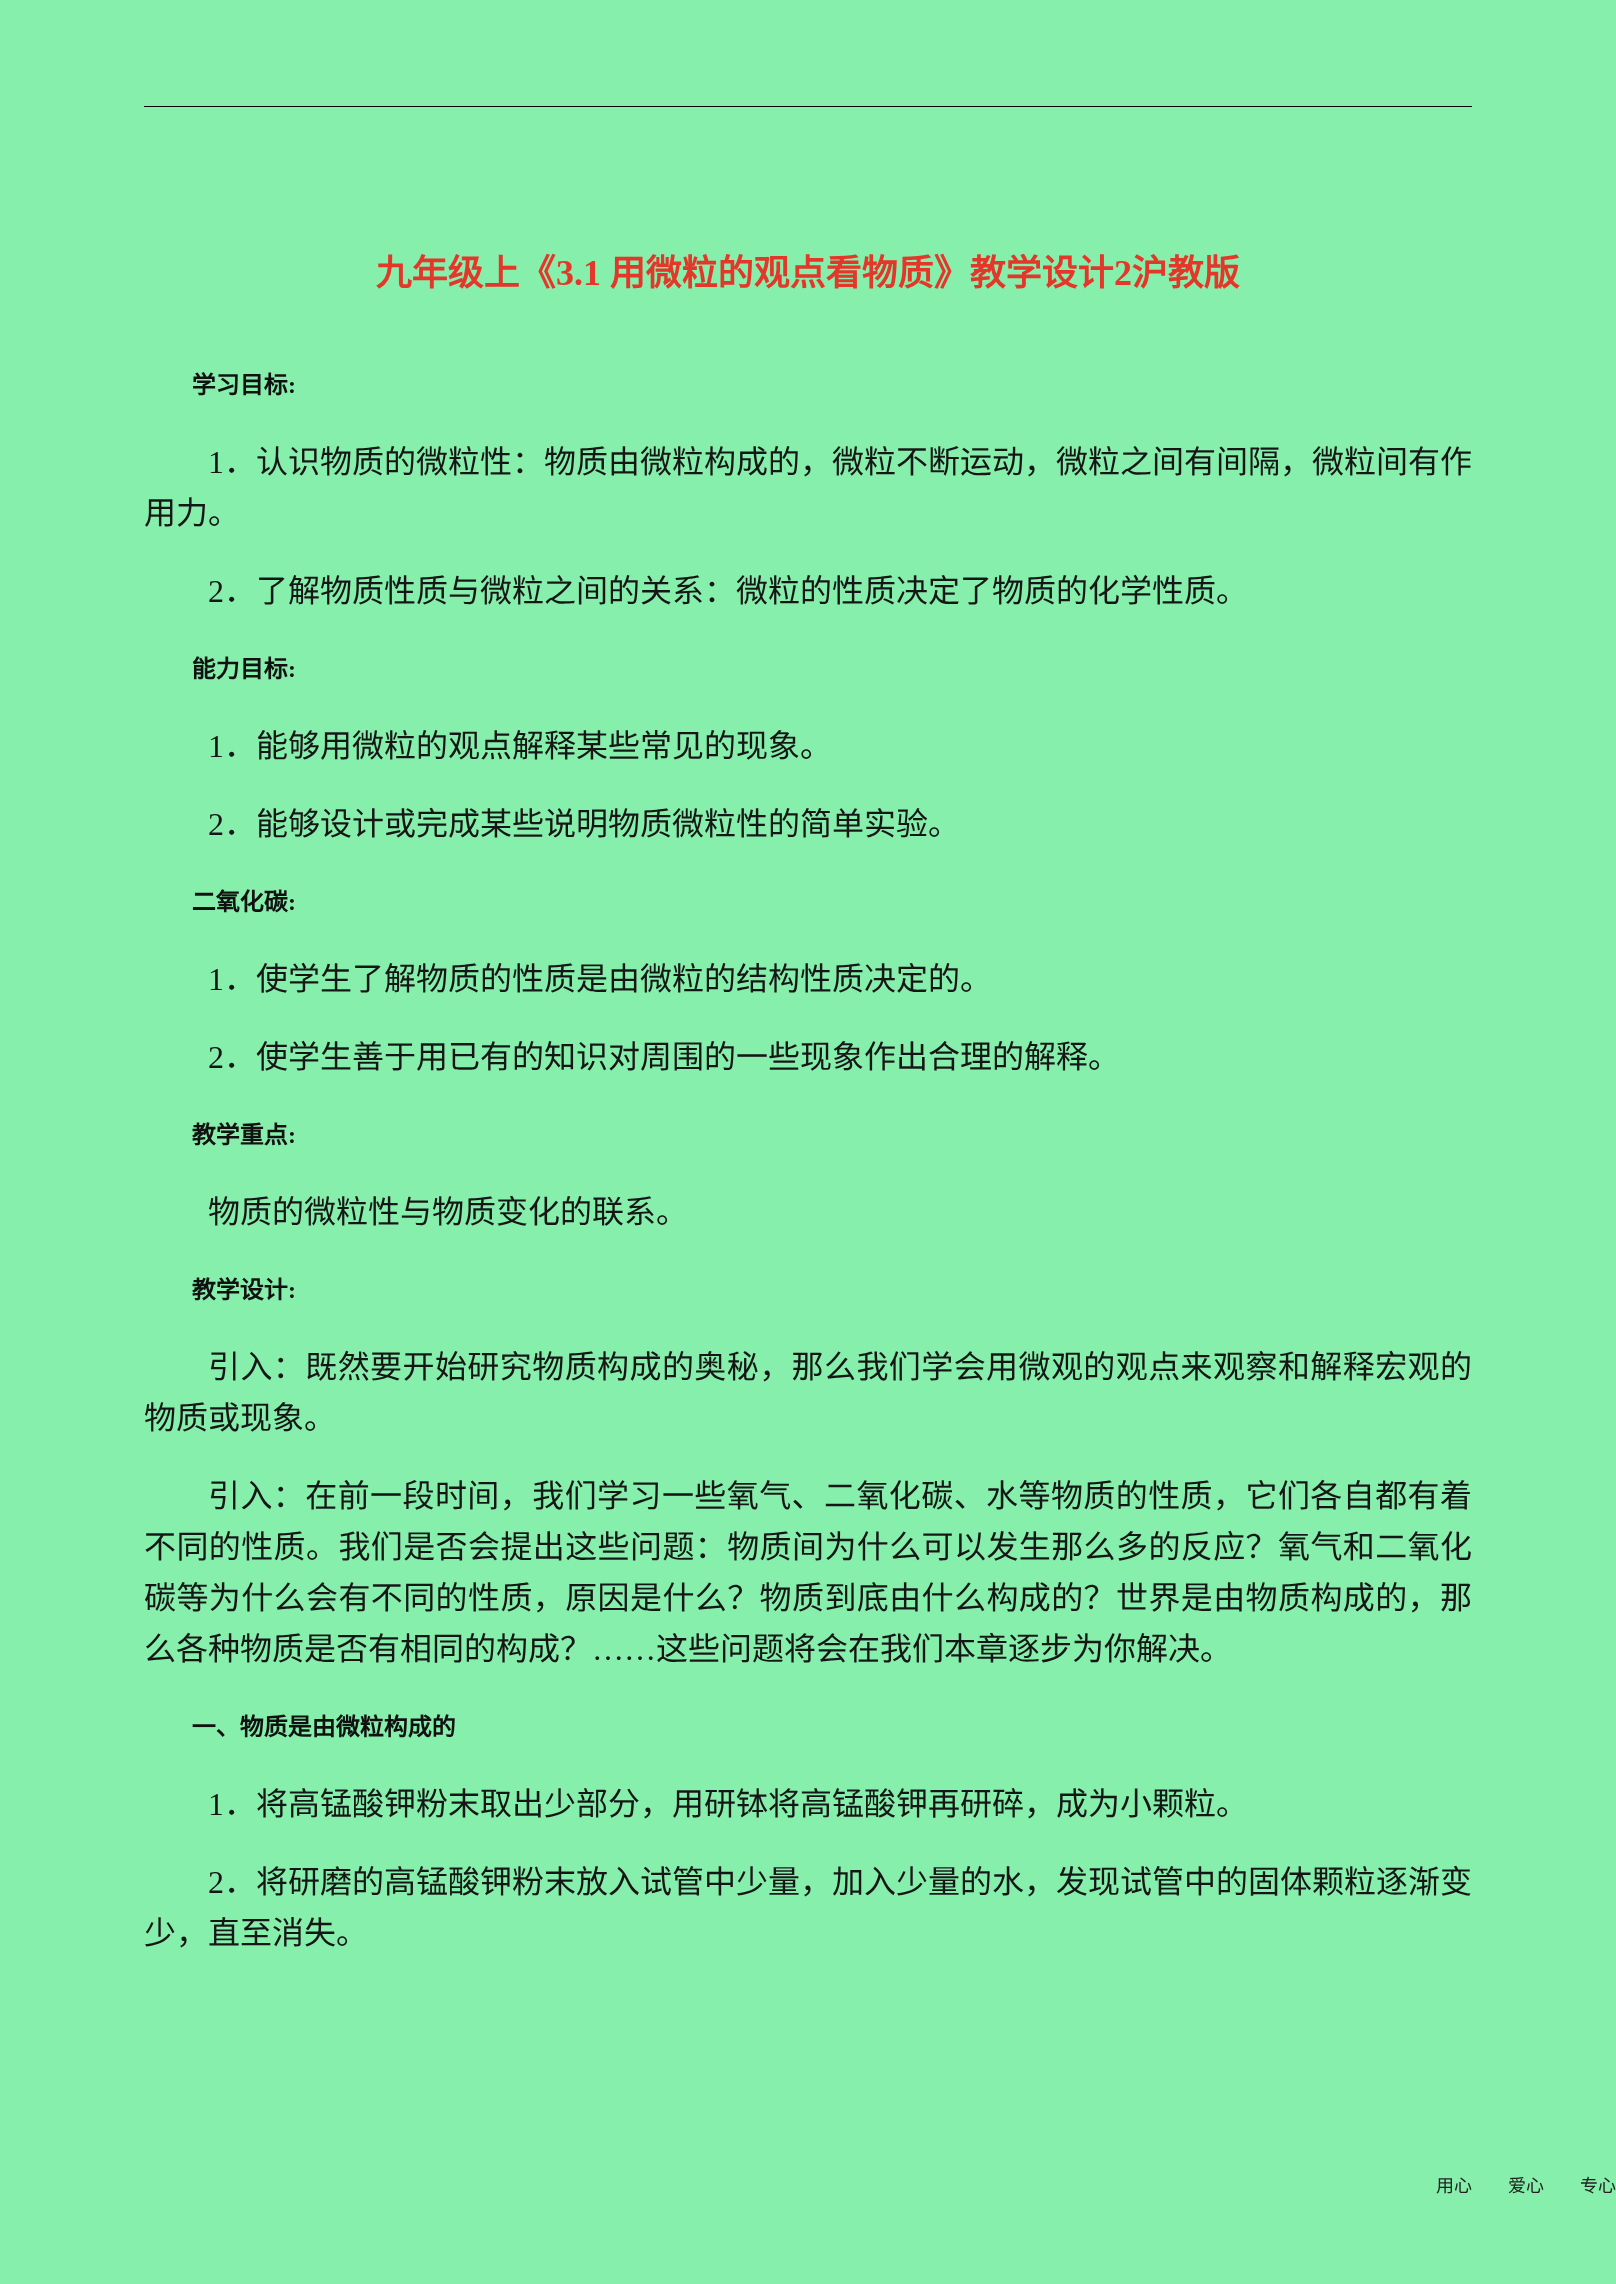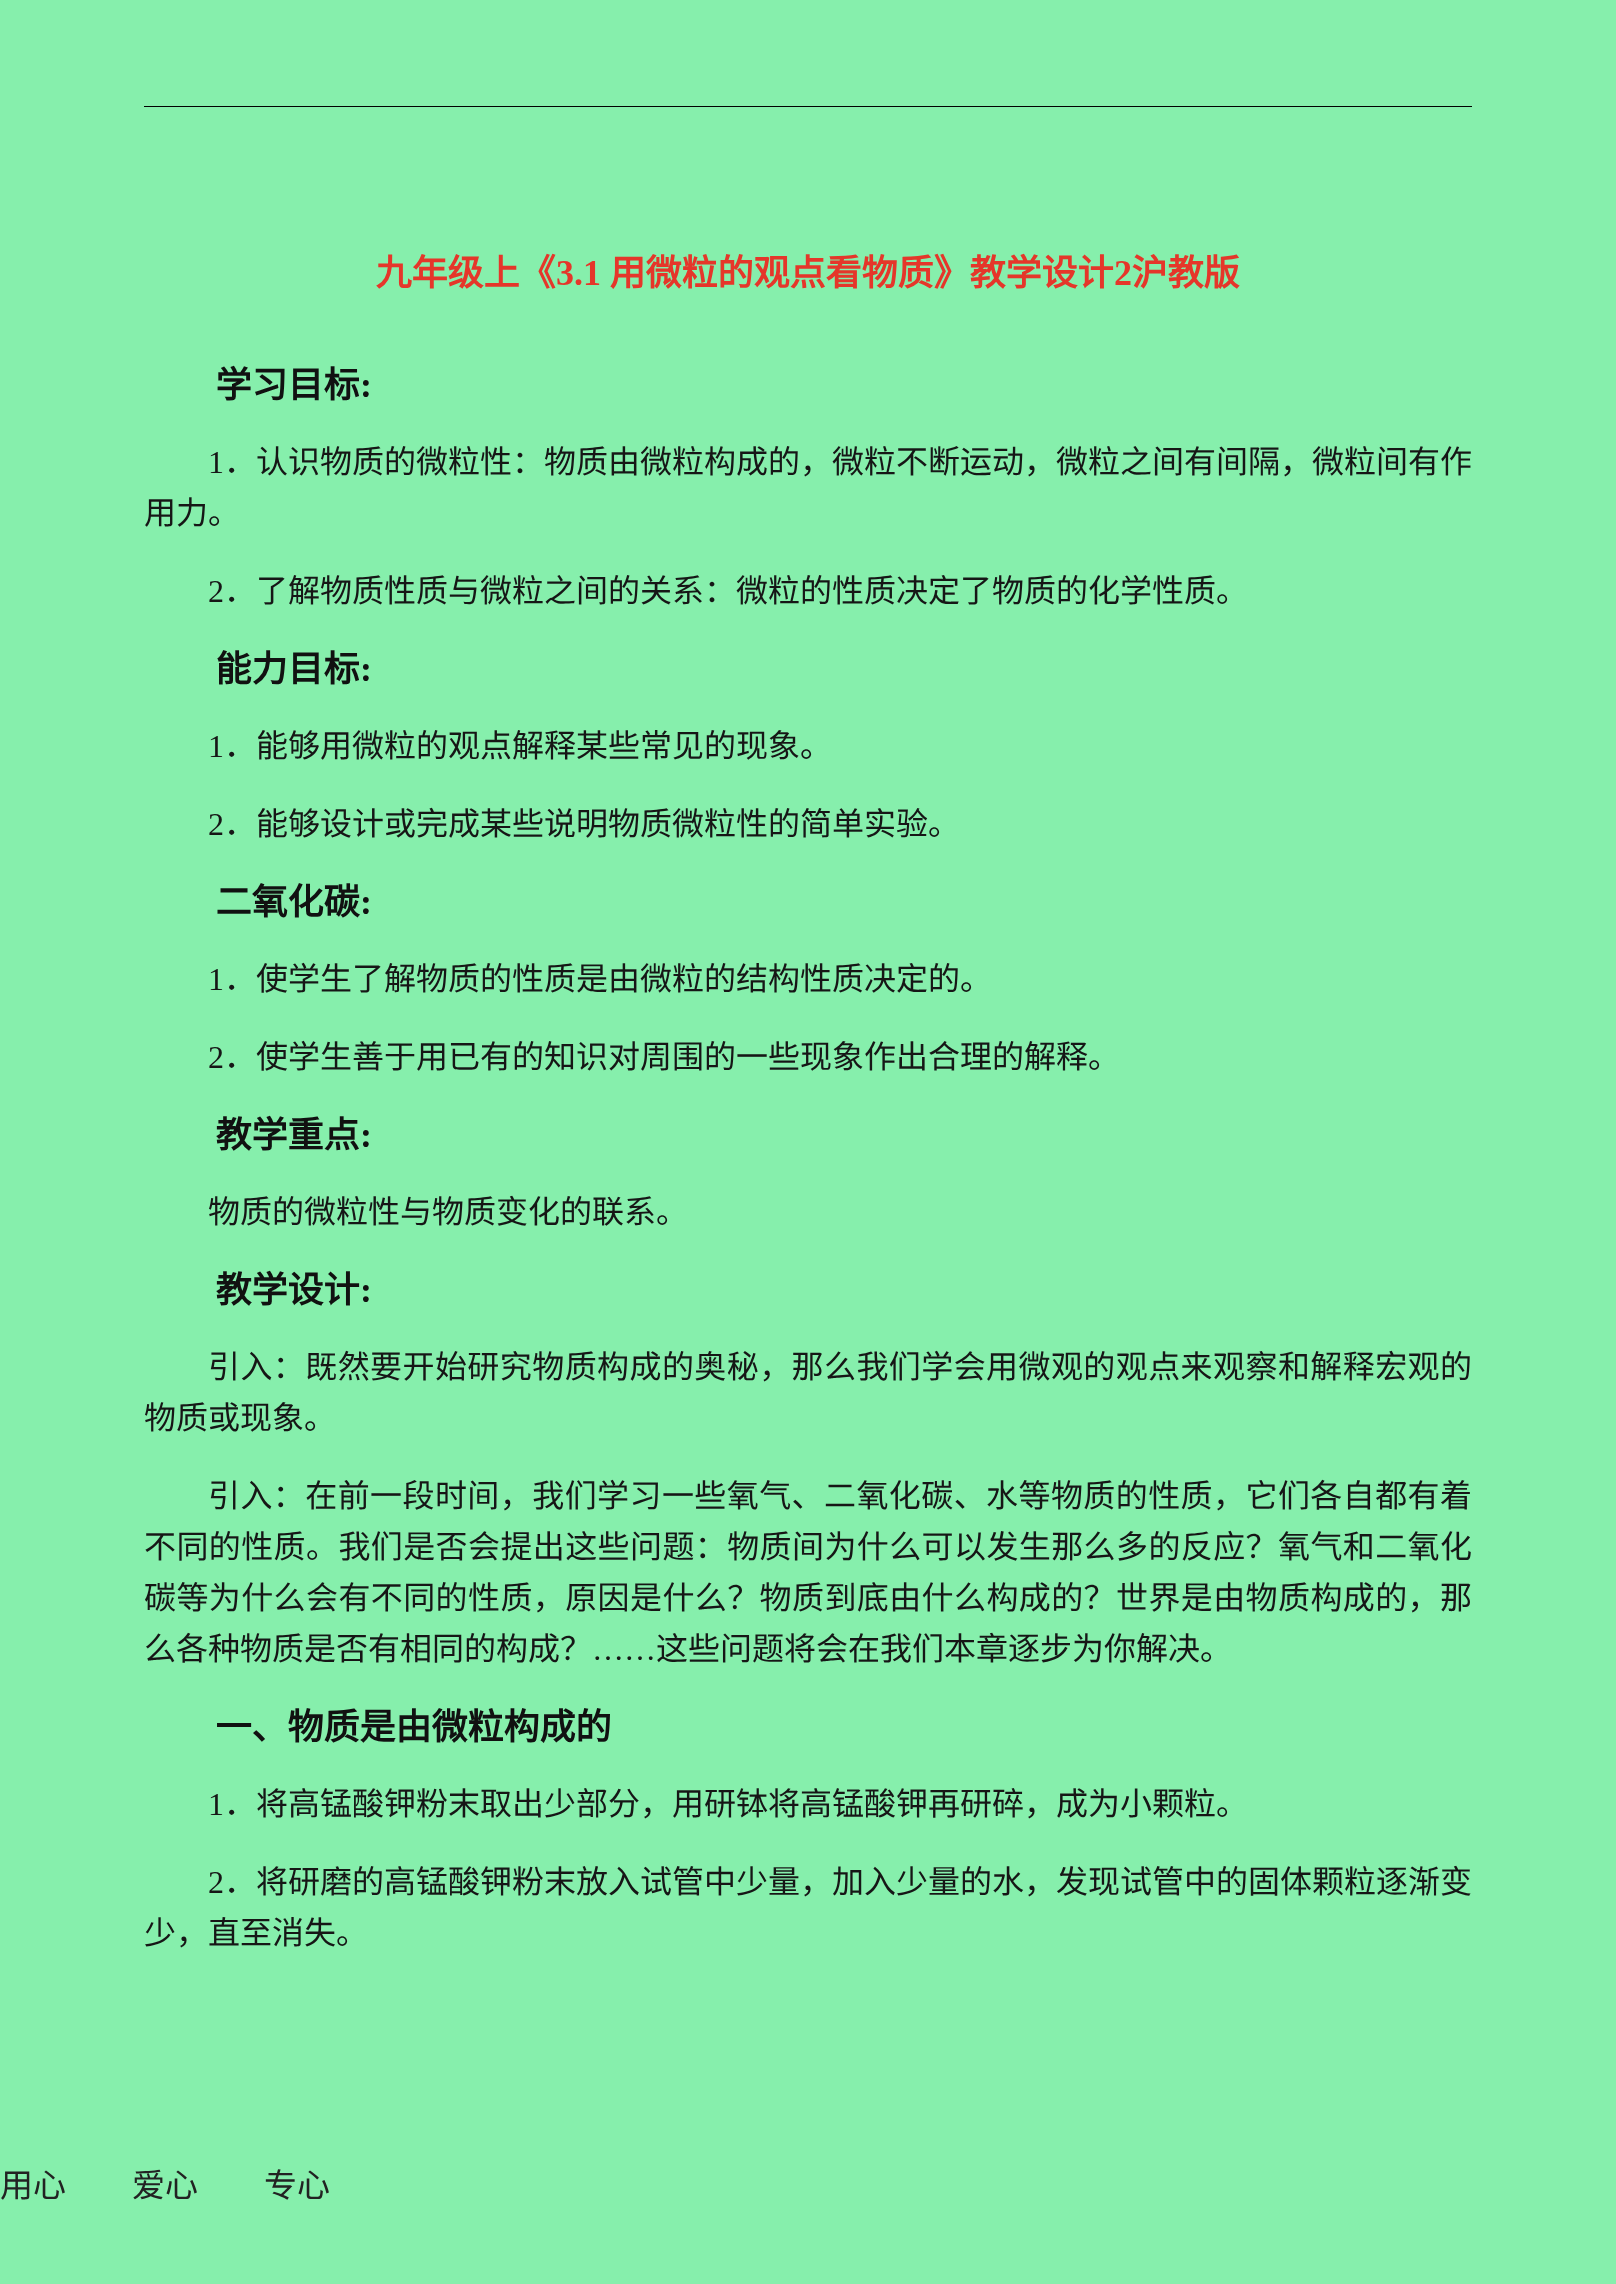--- a/index.html
+++ b/index.html
@@ -27,42 +27,42 @@
   .doc-title {
     margin: 140px 0 61px 0;
     font-size: 36px;
     line-height: 52px;
     font-weight: bold;
     text-align: center;
     color: #e5362a;
   }
   .heading {
     margin: 0 0 27px 0;
-    font-size: 36px;
+    font-size: 24px;
     line-height: 50px;
     font-weight: bold;
     text-indent: 2em;
     color: #111111;
   }
   .para {
     margin: 0 0 27px 0;
     font-size: 32px;
     line-height: 51px;
     font-weight: normal;
     text-indent: 2em;
     text-align: justify;
     color: #161616;
   }
   .footer {
     position: absolute;
     left: 0;
     right: 0;
     bottom: 82px;
-    text-align: left;
-    font-size: 33px;
+    text-align: right;
+    font-size: 18px;
     line-height: 31px;
     color: #222222;
   }
 </style>
 </head>
 <body>
 
 <div class="page">
 
   <div class="top-rule"></div>

